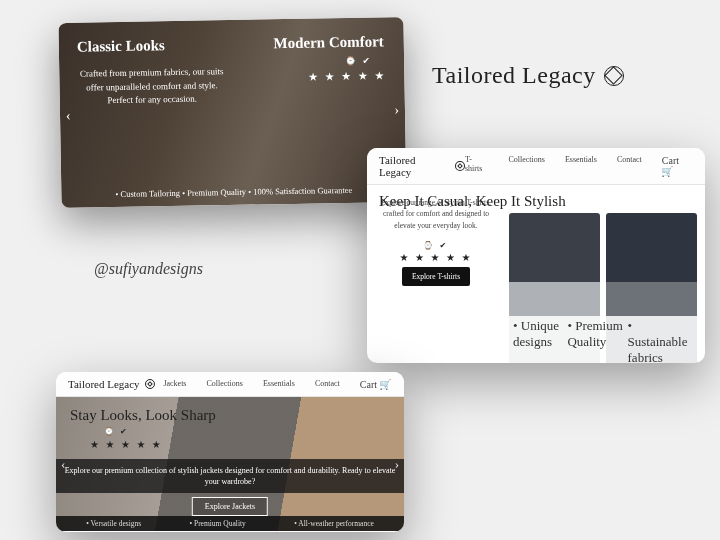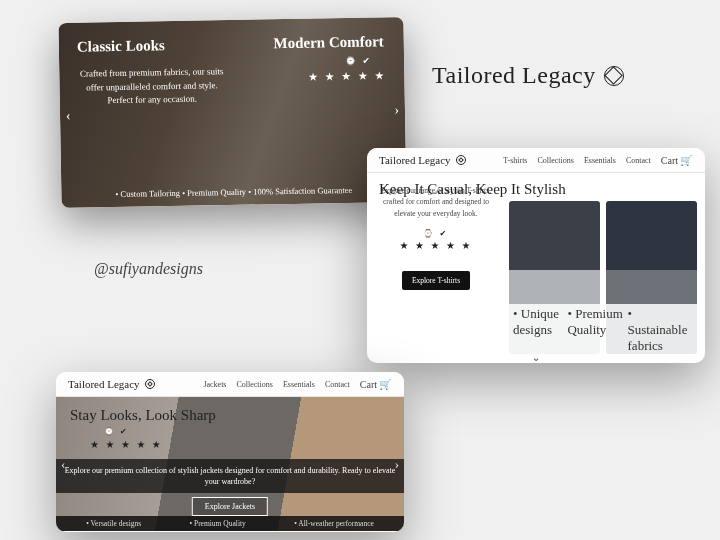--- a/index.html
+++ b/index.html
@@ -24,32 +24,32 @@
 
 
 .handle{position:absolute;left:94px;top:260px;font-family:'Brush Script MT',cursive;font-size:16px;color:#444;font-style:italic}
 
 
 .win{position:absolute;background:#fff;border-radius:10px;box-shadow:0 18px 50px rgba(0,0,0,.35);overflow:hidden}
 .win .topbar{display:flex;align-items:center;justify-content:space-between;padding:6px 12px;border-bottom:1px solid #e4e4e4;background:#fdfdfd}
 .win .brand{display:flex;align-items:center;gap:5px;font-family:'Times New Roman',serif;font-size:11px;color:#222}
 .win .brand .lg{width:10px;height:10px;border:1px solid #222;border-radius:50%;position:relative}
 .win .brand .lg::after{content:"";position:absolute;inset:2px;border:0.5px solid #222;transform:rotate(45deg)}
-.win .nav{display:flex;gap:10px;font-size:8px;color:#444;align-items:center}
+.win .nav{display:flex;gap:20px;font-size:8px;color:#444;}
 .win .nav .cart{font-size:10px}
 
 
 .card2{left:367px;top:148px;width:338px;height:215px}
 .card2 .content{position:relative;height:calc(100% - 26px);display:flex}
 .card2 .left{width:138px;padding:12px 10px;text-align:center}
 .card2 h2{font-family:'Times New Roman',serif;font-size:15px;font-weight:500;color:#222;margin-bottom:19px;white-space:nowrap;position:absolute;left:12px;top:8px}
 .card2 .para{font-size:7.5px;color:#444;line-height:1.5;}
 .card2 .bdg{margin-top:10px;font-size:8px;letter-spacing:2px;color:#222}
 .card2 .strs{font-size:10px;letter-spacing:2px;color:#222;margin-top:2px}
-.card2 .btn{display:inline-block;margin-top:20px;background:#111;color:#fff;font-size:7.5px;padding:5px 10px;border-radius:2px}
+.card2 .btn{display:inline-block;margin-top:4px;background:#111;color:#fff;font-size:7.5px;padding:5px 10px;border-radius:2px}
 .card2 .imgs{flex:1;display:flex;gap:6px;padding:28px 8px 8px 4px}
 .card2 .ph{flex:1;border-radius:3px}
 .card2 .ph1{background:linear-gradient(#3a3f48 0 45%,#aeb2b6 45% 100%)}
 .card2 .ph2{background:linear-gradient(#2e3440 0 45%,#6d7278 45% 100%)}
 .card2 .ftr{position:absolute;left:142px;right:8px;bottom:6px;font-size:13px;color:#333;display:flex;background:rgba(255,255,255,.85);padding:2px 4px}
 .card2 .chev{position:absolute;left:50%;bottom:-2px;transform:translateX(-50%);font-size:11px;color:#555}
 
 
 .card3{left:56px;top:372px;width:348px;height:160px}
 .card3 .hero{position:relative;height:calc(100% - 26px);background:linear-gradient(rgba(245,243,240,.25),rgba(245,243,240,.25)),linear-gradient(100deg,#6b6258 0%,#8c8178 33%,#3f3a36 33% 66%,#a07952 66% 100%)}

